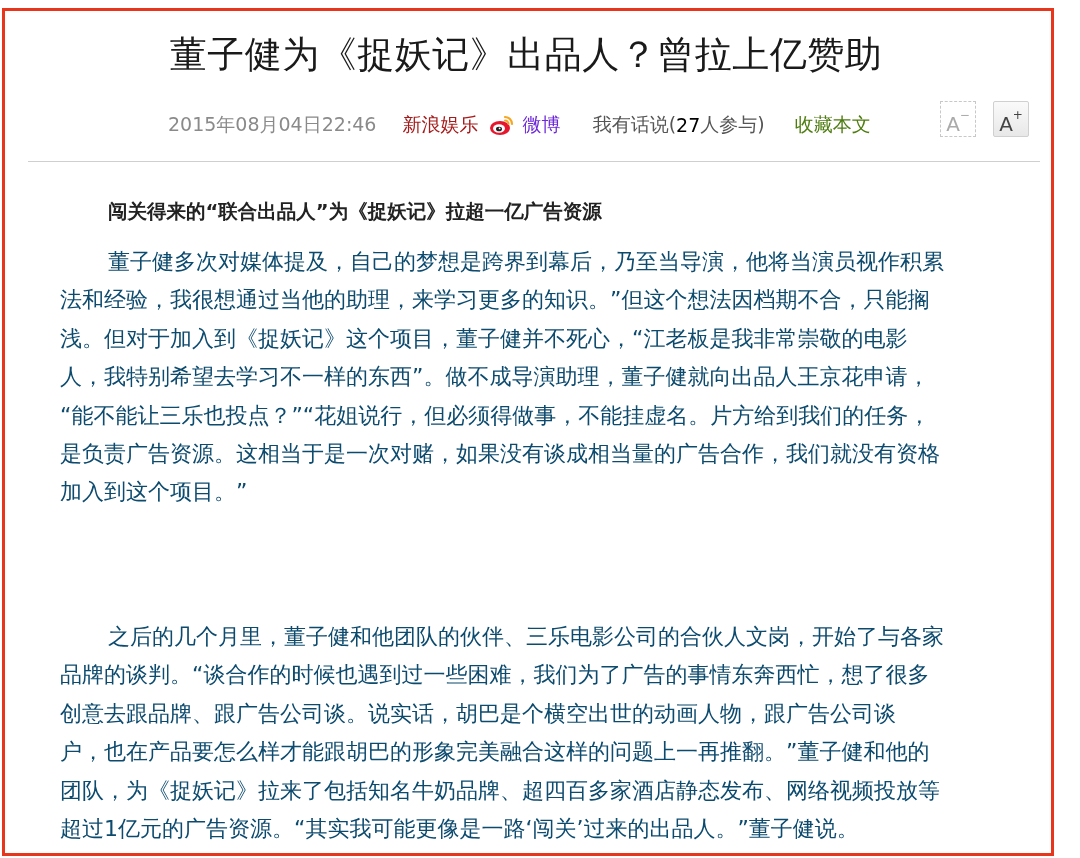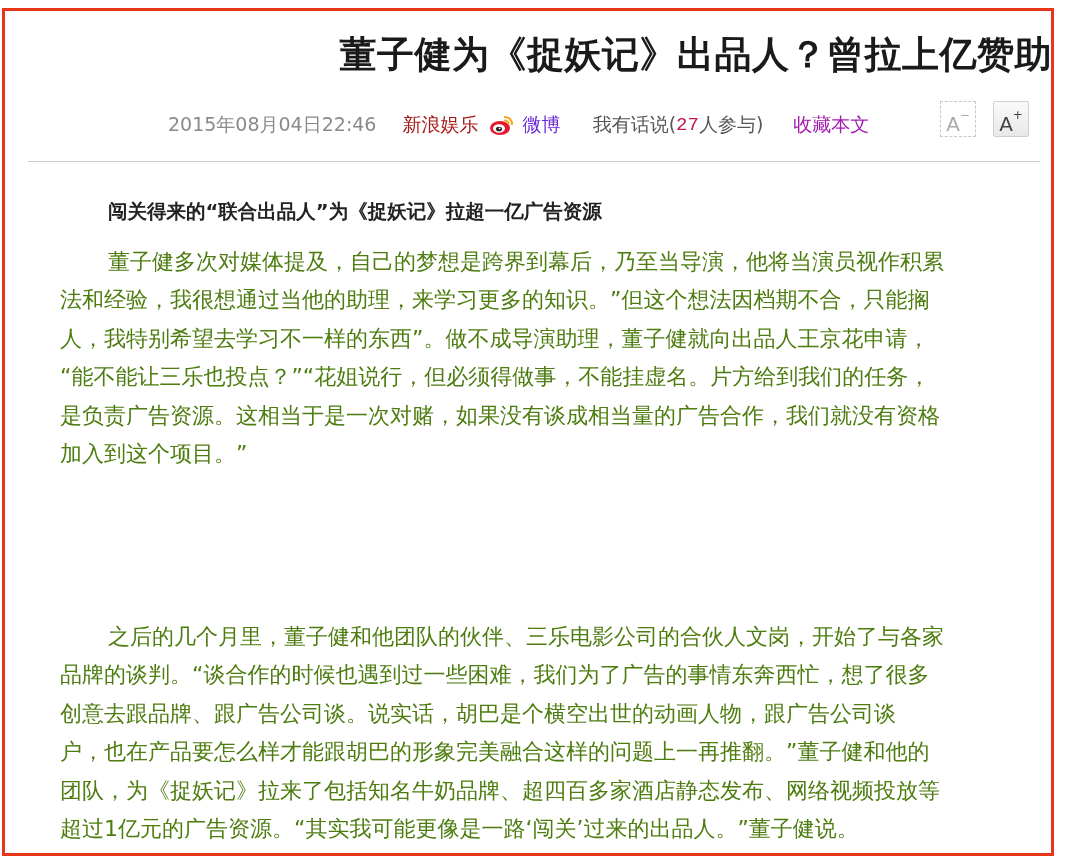--- a/index.html
+++ b/index.html
@@ -8,42 +8,42 @@
   .frame { position:absolute; left:2px; top:8px; width:1046px; height:842px;
            border:3px solid #e8361c; background:#fff; }
   .title { position:absolute; left:0; top:30px; width:1052px; text-align:center;
            font-size:37px; color:#1a1a1a; letter-spacing:0.5px; white-space:nowrap; }
   .meta { position:absolute; left:168px; top:112px; font-size:19px; color:#888; white-space:nowrap; }
   .meta span { display:inline-block; vertical-align:middle; }
   .meta .date { color:#8a8a8a; margin-right:20px; }
   .meta .source { color:#a61b1b; margin-right:4px; }
   .meta .weibo { color:#6d28d9; margin-right:26px; }
   .meta .comment { color:#555; margin-right:24px; }
-  .meta .count { color:#be185d;font-family:Liberation Mono, monospace; }
-  .meta .fav { color:#a21caf;font-family:Liberation Serif, serif; }
+  .meta .count { color:#000000; }
+  .meta .fav { color:#4d7c0f;font-family:Liberation Serif, serif; }
   .weibo-icon { width:26px; height:22px; position:relative; margin-right:2px; }
   .font-btn { position:absolute; top:101px; width:36px; height:36px; box-sizing:border-box;
               font-size:20px; text-align:center; line-height:34px; color:#444; }
   .font-minus { left:940px; border:1px dashed #c8c8c8; color:#aaa; background:#fff; }
   .font-plus { left:993px; border:1px solid #d0d0d0; background:linear-gradient(#fafafa,#e8e8e8); border-radius:2px; }
   .font-btn sup { font-size:12px; position:relative; top:-4px; }
   .divider { position:absolute; left:28px; top:161px; width:1012px; height:1px; background:#cfcfcf; }
   .subhead { position:absolute; left:108px; top:182px; font-size:19.5px; font-weight:bold; color:#222; white-space:nowrap;margin-top:16px; }
-  .para { position:absolute; left:60px; width:960px; font-size:22px; color:#4d7c0f; }
+  .para { position:absolute; left:60px; width:960px; font-size:22px; color:#0c4a6e; }
   .para .line { height:38.4px; line-height:38.4px; white-space:nowrap; }
   .para .indent { padding-left:48px; }
   .p1 { top:243px; }
   .p2 { top:618px; }
 </style>
 </head>
 <body>
 
 <div class="frame"></div>
 
-<h1 class="title" style="margin:0;font-weight:bold;text-align:right;">董子健为《捉妖记》出品人？曾拉上亿赞助</h1>
+<h1 class="title" style="margin:0;font-weight:normal;">董子健为《捉妖记》出品人？曾拉上亿赞助</h1>
 
 <div class="meta">
   <span class="date">2015年08月04日22:46</span>
   <span class="source">新浪娱乐</span>
   <span class="weibo-icon">
     <svg width="26" height="22" viewBox="0 0 26 22">
       <ellipse cx="11" cy="14" rx="10" ry="7" fill="#e6162d"></ellipse>
       <ellipse cx="10" cy="14.5" rx="6" ry="4.2" fill="#fff"></ellipse>
       <ellipse cx="10" cy="15" rx="3" ry="2.3" fill="#222"></ellipse>
       <circle cx="10.6" cy="14.4" r="0.9" fill="#fff"></circle>
@@ -59,20 +59,21 @@
 <div class="font-btn font-minus"><span>A</span><sup>−</sup></div>
 <div class="font-btn font-plus"><span>A</span><sup>+</sup></div>
 
 <div class="divider"></div>
 
 <div class="subhead">闯关得来的“联合出品人”为《捉妖记》拉超一亿广告资源</div>
 
 <div class="para p1">
   <div class="line indent">董子健多次对媒体提及，自己的梦想是跨界到幕后，乃至当导演，他将当演员视作积累</div>
   <div class="line">法和经验，我很想通过当他的助理，来学习更多的知识。”但这个想法因档期不合，只能搁</div>
+  <div class="line">浅。但对于加入到《捉妖记》这个项目，董子健并不死心，“江老板是我非常崇敬的电影</div>
   <div class="line">人，我特别希望去学习不一样的东西”。做不成导演助理，董子健就向出品人王京花申请，</div>
   <div class="line">“能不能让三乐也投点？”“花姐说行，但必须得做事，不能挂虚名。片方给到我们的任务，</div>
   <div class="line">是负责广告资源。这相当于是一次对赌，如果没有谈成相当量的广告合作，我们就没有资格</div>
   <div class="line">加入到这个项目。”</div>
 </div>
 
 <div class="para p2">
   <div class="line indent">之后的几个月里，董子健和他团队的伙伴、三乐电影公司的合伙人文岗，开始了与各家</div>
   <div class="line">品牌的谈判。“谈合作的时候也遇到过一些困难，我们为了广告的事情东奔西忙，想了很多</div>
   <div class="line">创意去跟品牌、跟广告公司谈。说实话，胡巴是个横空出世的动画人物，跟广告公司谈</div>

